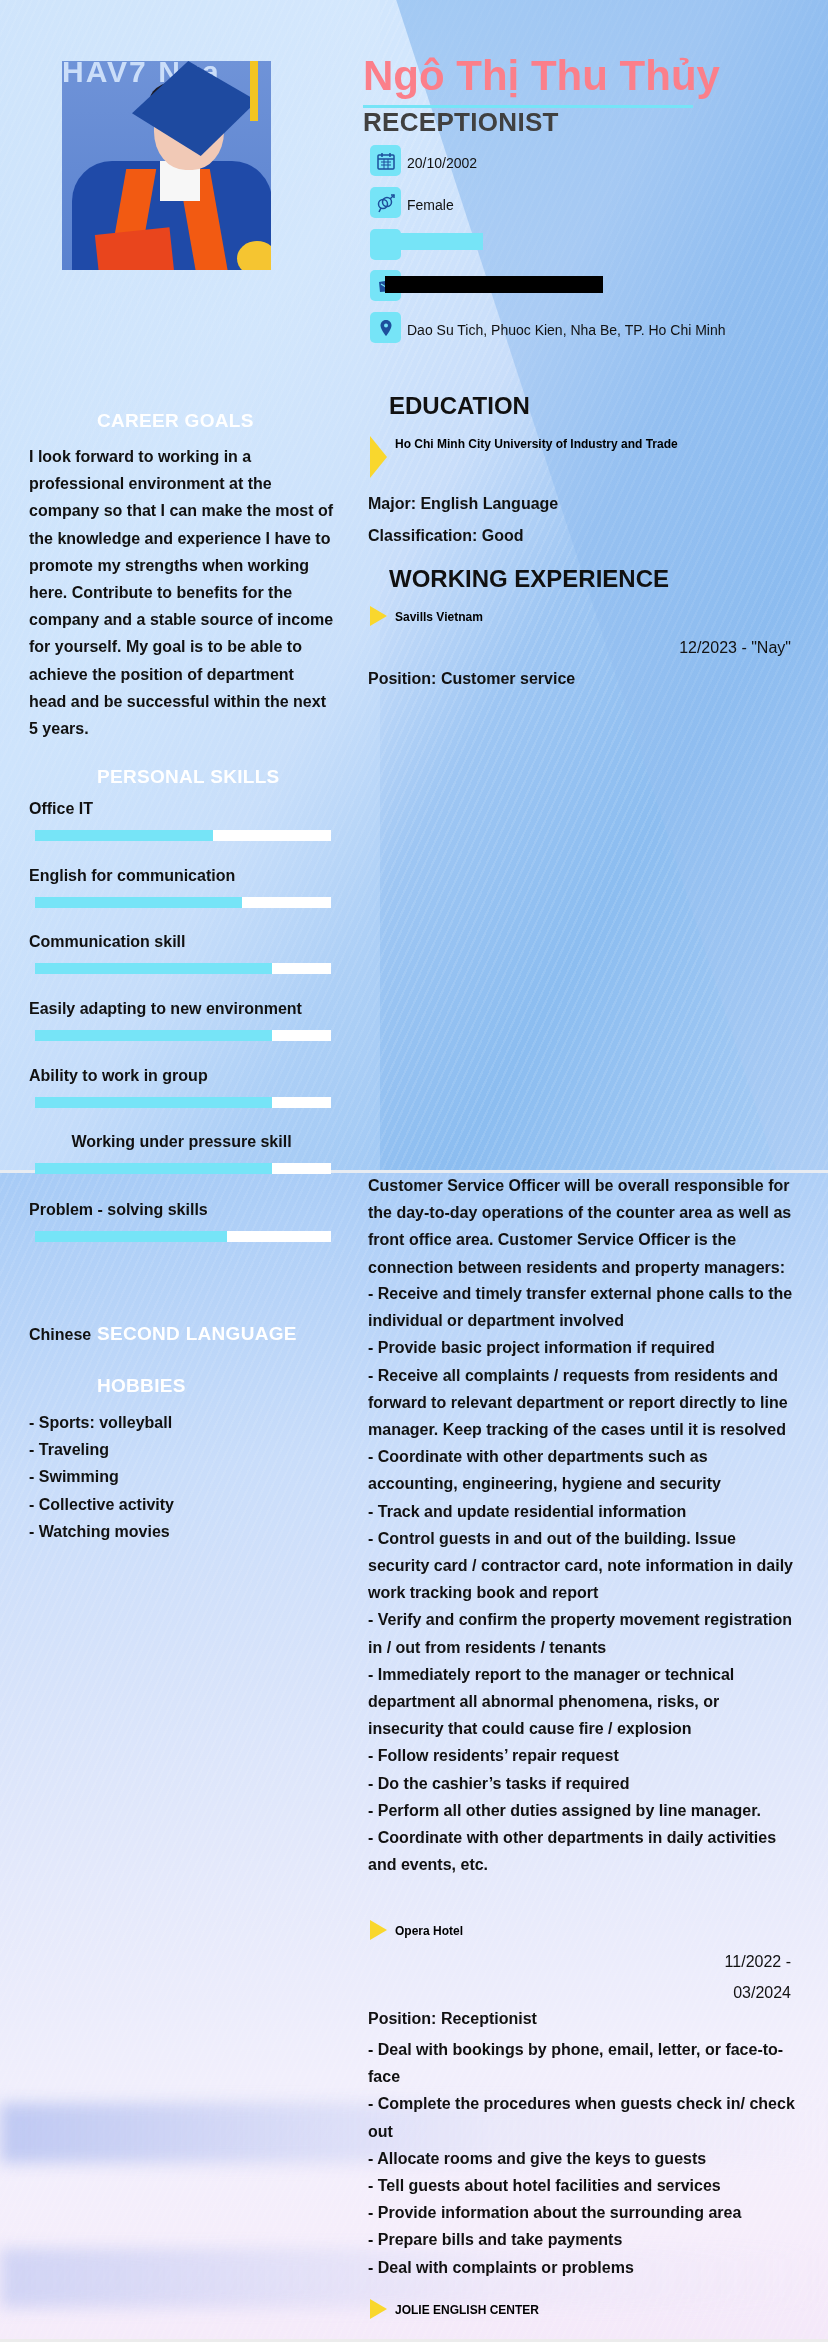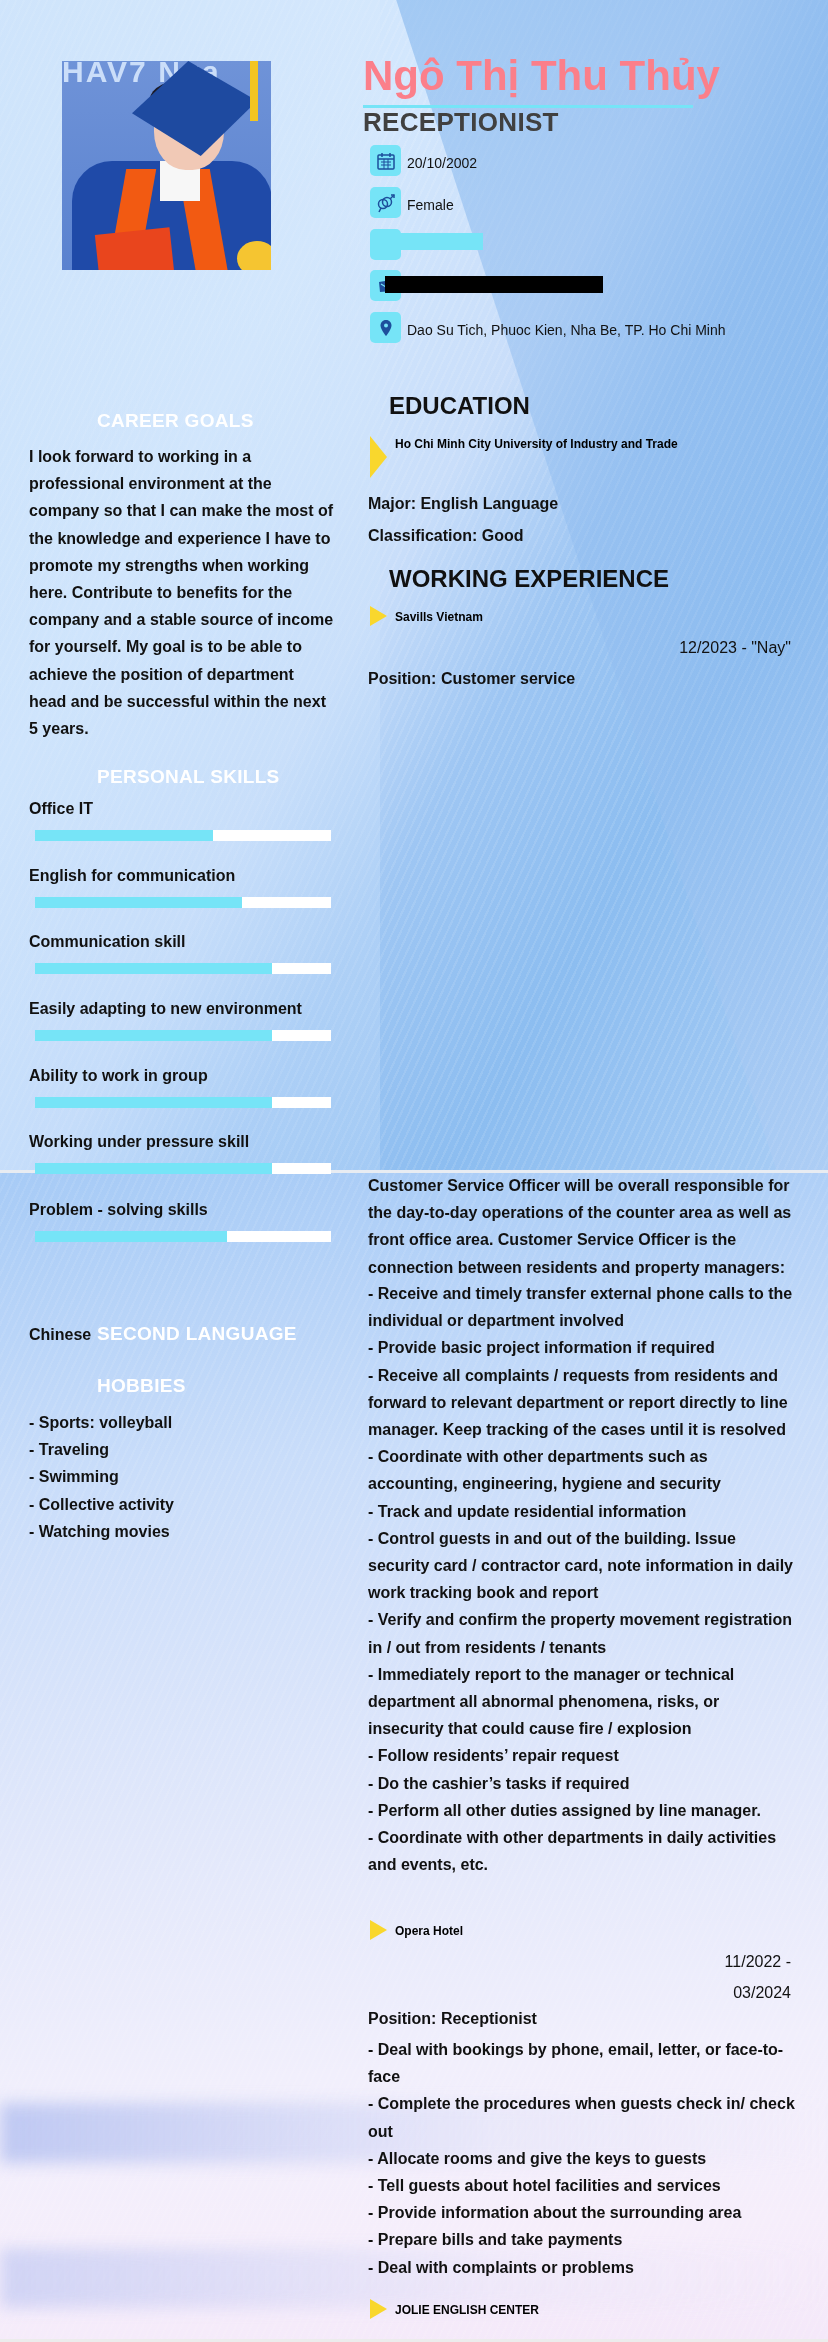--- a/index.html
+++ b/index.html
@@ -228,21 +228,21 @@
   <div class="skill-bar">
       <div class="skill-fill" style="width:80%;"></div>
     </div>
 </div>
 <div class="skill" style="top:1067px;">
   <div class="skill-label">Ability to work in group</div>
   <div class="skill-bar">
       <div class="skill-fill" style="width:80%;"></div>
     </div>
 </div>
-<div class="skill" style="top:1133px;">
+<div class="skill" style="top:1133px;text-align:center;">
   <div class="skill-label">Working under pressure skill</div>
   <div class="skill-bar">
       <div class="skill-fill" style="width:80%;"></div>
     </div>
 </div>
 <div class="skill" style="top:1201px;">
   <div class="skill-label">Problem - solving skills</div>
   <div class="skill-bar">
       <div class="skill-fill" style="width:65%;"></div>
     </div>

